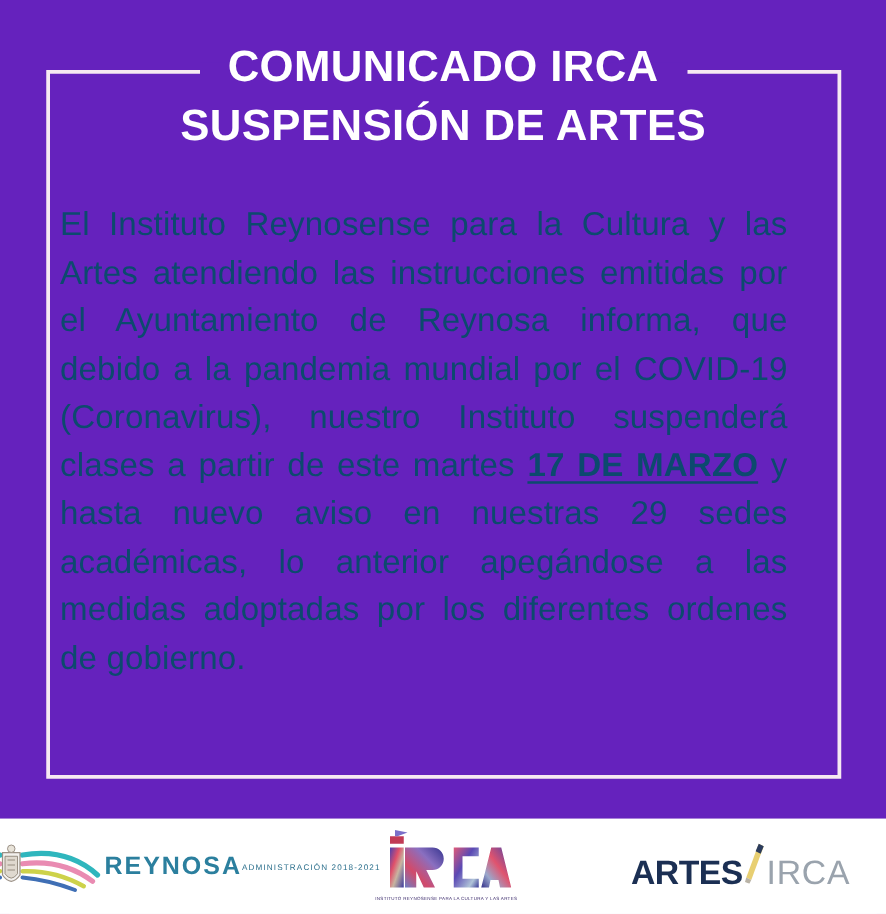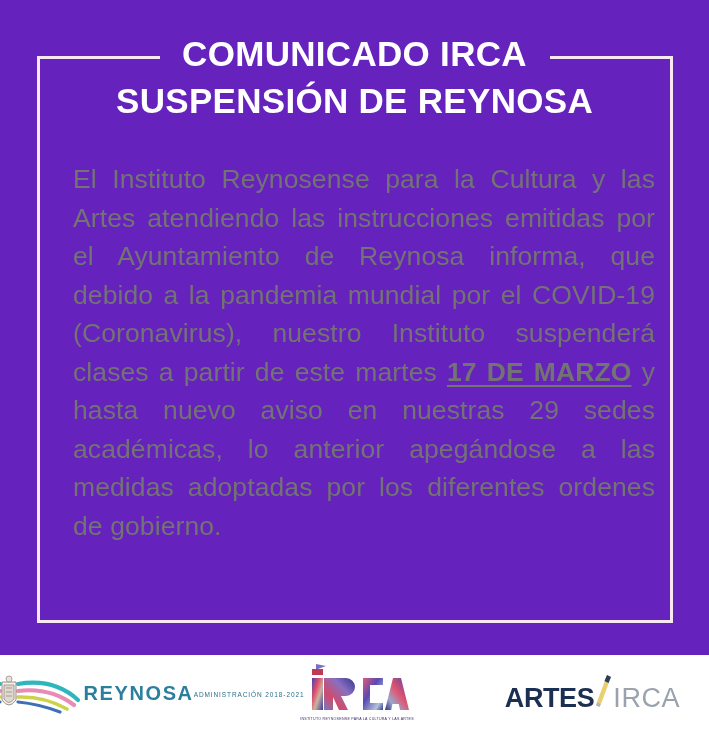--- a/index.html
+++ b/index.html
@@ -70,24 +70,24 @@
   .headline .hl-line {
     display: block;
     white-space: nowrap;
   }
   .headline .hl-line-1 { font-size: 35px; }
   .headline .hl-line-2 { font-size: 35px; }
 
   
   .body-copy {
     position: absolute;
-    left: 73px;
+    left: 48px;
     top: 160px;
     width: 582px;
-    color: #737373;
+    color: #0c4a6e;
     font-size: 26.5px;
     line-height: 38.5px;
     text-align: justify;
     letter-spacing: 0.1px;
     z-index: 3;
   }
   .body-copy p { margin: 0; }
   .highlight-date {
     font-weight: bold;
     text-decoration: underline;
@@ -183,21 +183,21 @@
 
 <div id="poster">
 
   <div class="purple-panel"></div>
 
   <div class="frame"></div>
   <div class="frame-gap"></div>
 
   <div class="headline">
     <span class="hl-line hl-line-1">COMUNICADO IRCA</span>
-    <span class="hl-line hl-line-2">SUSPENSIÓN DE REYNOSA</span>
+    <span class="hl-line hl-line-2">SUSPENSIÓN DE ARTES</span>
   </div>
 
   <div class="body-copy">
     <p><span>El Instituto Reynosense para la Cultura y las Artes atendiendo las instrucciones emitidas por el Ayuntamiento de Reynosa informa, que debido a la pandemia mundial por el COVID-19 (Coronavirus), nuestro Instituto suspenderá clases a partir de este martes </span><span class="highlight-date">17 DE MARZO</span><span> y hasta nuevo aviso en nuestras 29 sedes académicas, lo anterior apegándose a las medidas adoptadas por los diferentes ordenes de gobierno.</span></p>
   </div>
 
   <div class="footer">
 
     <div class="footer-slot slot-reynosa">
       <div class="reynosa-lockup">

